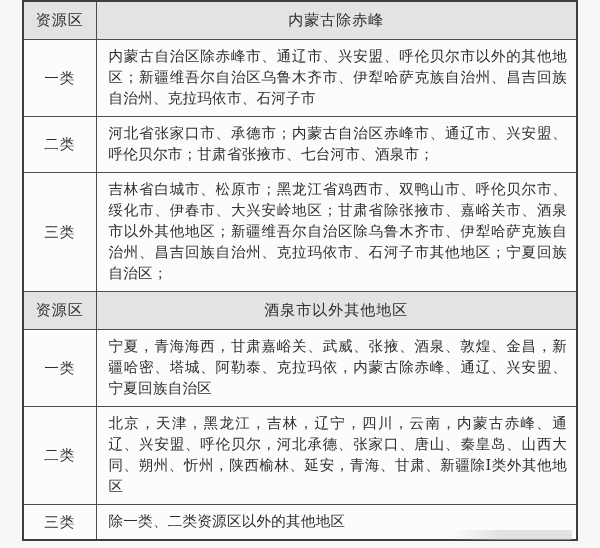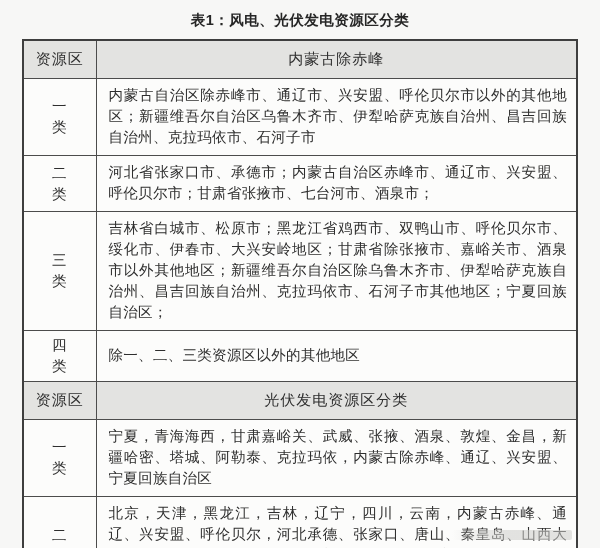--- a/index.html
+++ b/index.html
@@ -46,21 +46,21 @@
     text-align:center;
     height:36px;
     font-size:15px;
     letter-spacing:1px;
     padding:8px 6px;
   }
   td.label-cell{
     width:73px;
     text-align:center;
     letter-spacing:1px;
-    padding:4px 22px;
+    padding:4px 6px;
   }
   td.text-cell{
     padding:6px 9px 7px 12px;
     text-align:justify;
     letter-spacing:0.3px;
     margin-top:36px;
   }
   tr.single-line td.text-cell{height:34px;}
   .watermark{
     position:absolute;
@@ -69,47 +69,42 @@
     height:10px;
     width:120px;
     background:linear-gradient(90deg,rgba(200,200,198,0) 0%,rgba(205,205,202,.55) 40%,rgba(205,205,202,.55) 100%);
     border-radius:2px;
   }
 </style>
 </head>
 <body>
 
 <div class="page">
-  <div class="title">表1：风电、光伏发电资源区分类</div>
 
   <table class="resource-table">
     <tbody id="resource-table-body">
         <tr class="header-row">
           <td class="label-cell">资源区</td>
           <td class="">内蒙古除赤峰</td>
         </tr>
         <tr>
           <td class="label-cell">一类</td>
           <td class="text-cell">内蒙古自治区除赤峰市、通辽市、兴安盟、呼伦贝尔市以外的其他地区；新疆维吾尔自治区乌鲁木齐市、伊犁哈萨克族自治州、昌吉回族自治州、克拉玛依市、石河子市</td>
         </tr>
         <tr>
           <td class="label-cell">二类</td>
           <td class="text-cell">河北省张家口市、承德市；内蒙古自治区赤峰市、通辽市、兴安盟、呼伦贝尔市；甘肃省张掖市、七台河市、酒泉市；</td>
         </tr>
         <tr>
           <td class="label-cell">三类</td>
           <td class="text-cell">吉林省白城市、松原市；黑龙江省鸡西市、双鸭山市、呼伦贝尔市、绥化市、伊春市、大兴安岭地区；甘肃省除张掖市、嘉峪关市、酒泉市以外其他地区；新疆维吾尔自治区除乌鲁木齐市、伊犁哈萨克族自治州、昌吉回族自治州、克拉玛依市、石河子市其他地区；宁夏回族自治区；</td>
         </tr>
-        <tr class="single-line">
-          <td class="label-cell">四类</td>
-          <td class="text-cell">除一、二、三类资源区以外的其他地区</td>
-        </tr>
         <tr class="header-row">
           <td class="label-cell">资源区</td>
-          <td class="">光伏发电资源区分类</td>
+          <td class="">酒泉市以外其他地区</td>
         </tr>
         <tr>
           <td class="label-cell">一类</td>
           <td class="text-cell">宁夏，青海海西，甘肃嘉峪关、武威、张掖、酒泉、敦煌、金昌，新疆哈密、塔城、阿勒泰、克拉玛依，内蒙古除赤峰、通辽、兴安盟、宁夏回族自治区</td>
         </tr>
         <tr>
           <td class="label-cell">二类</td>
           <td class="text-cell">北京，天津，黑龙江，吉林，辽宁，四川，云南，内蒙古赤峰、通辽、兴安盟、呼伦贝尔，河北承德、张家口、唐山、秦皇岛、山西大同、朔州、忻州，陕西榆林、延安，青海、甘肃、新疆除Ⅰ类外其他地区</td>
         </tr>
         <tr class="single-line">

